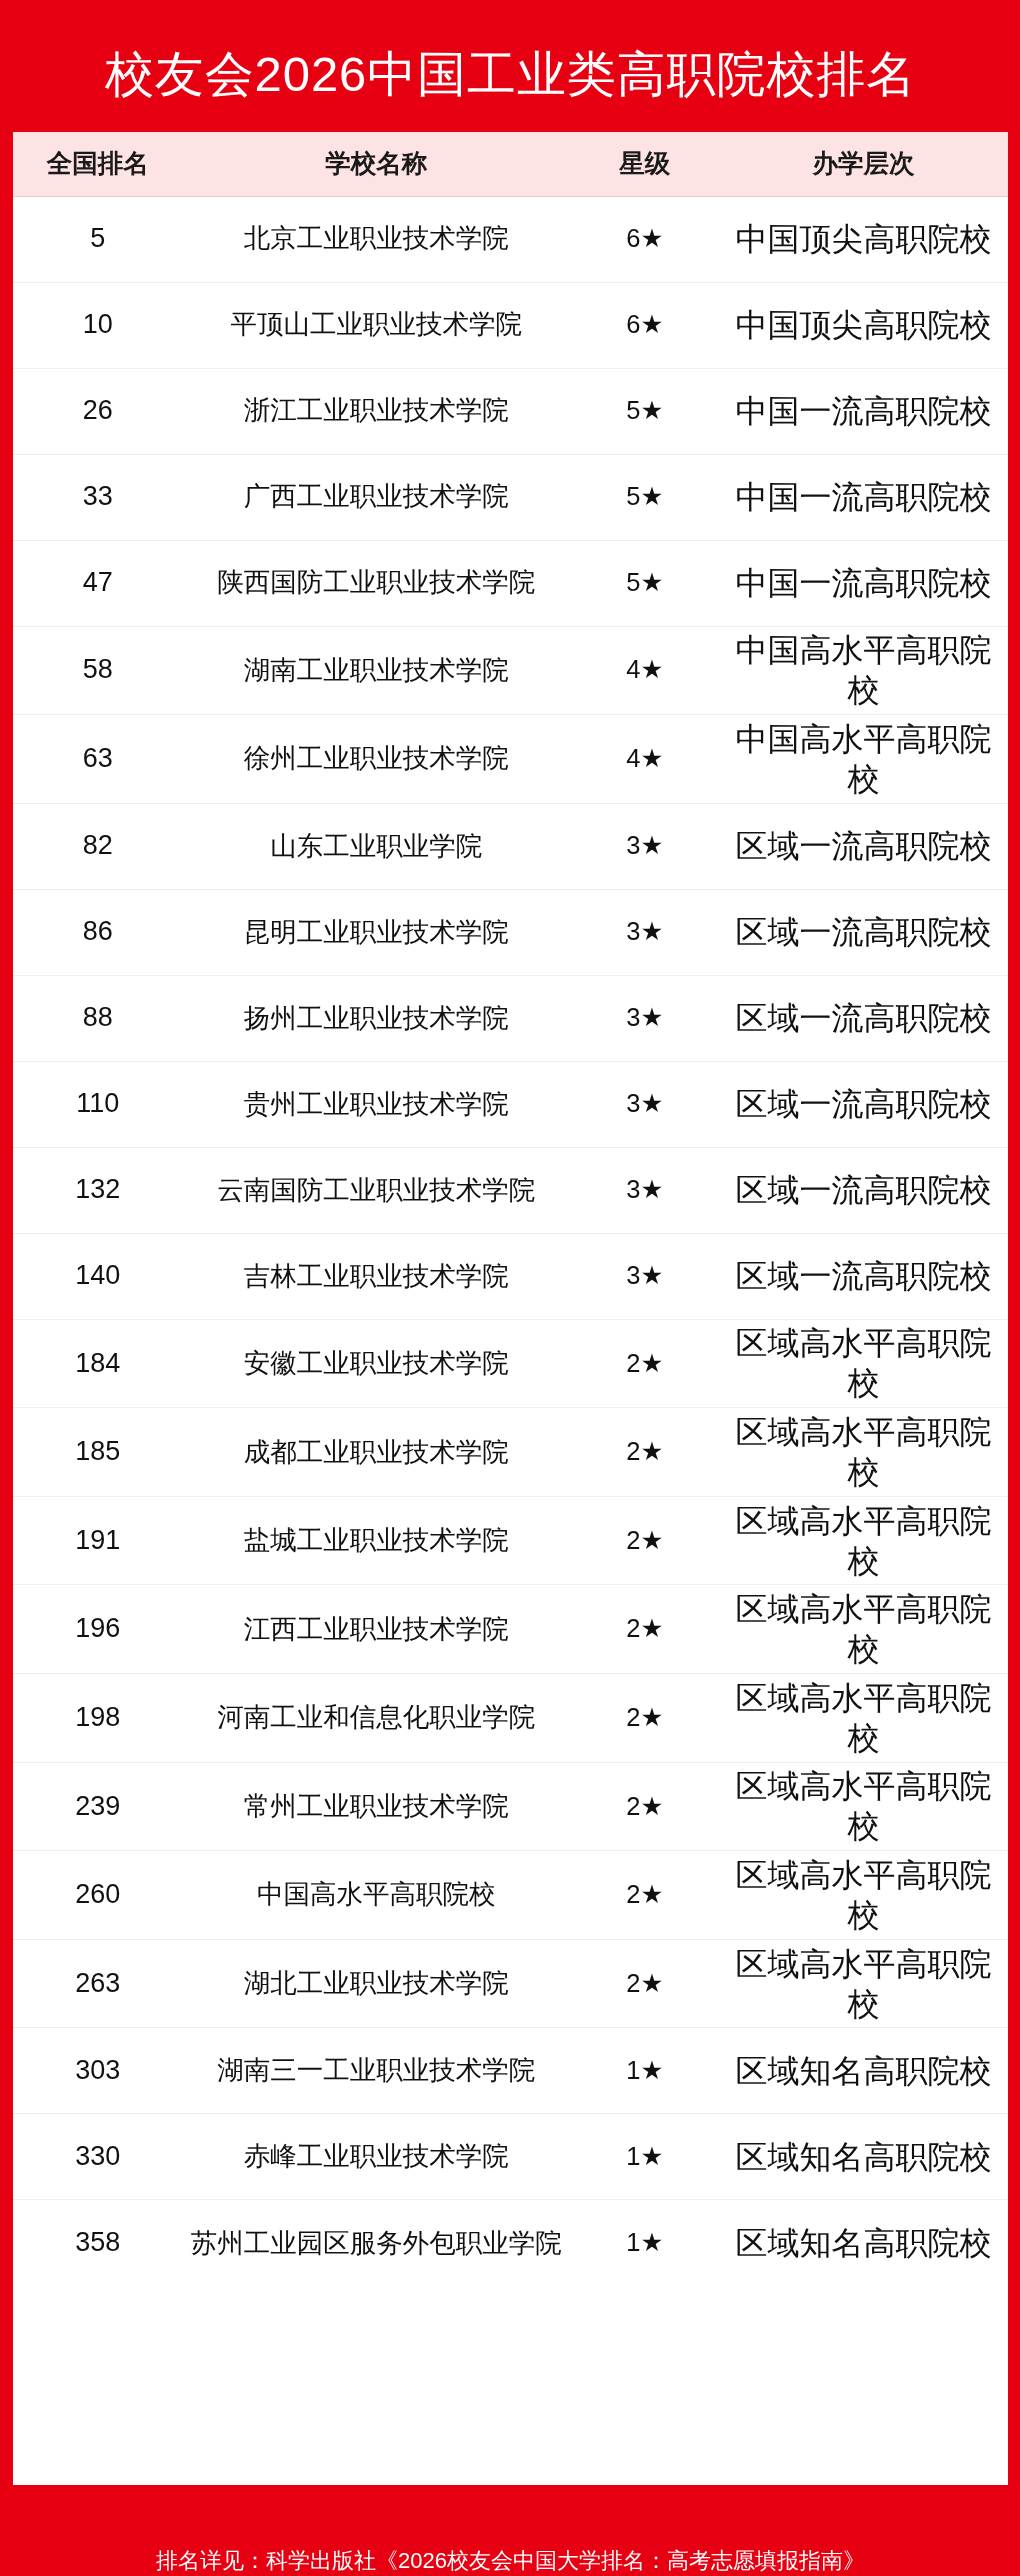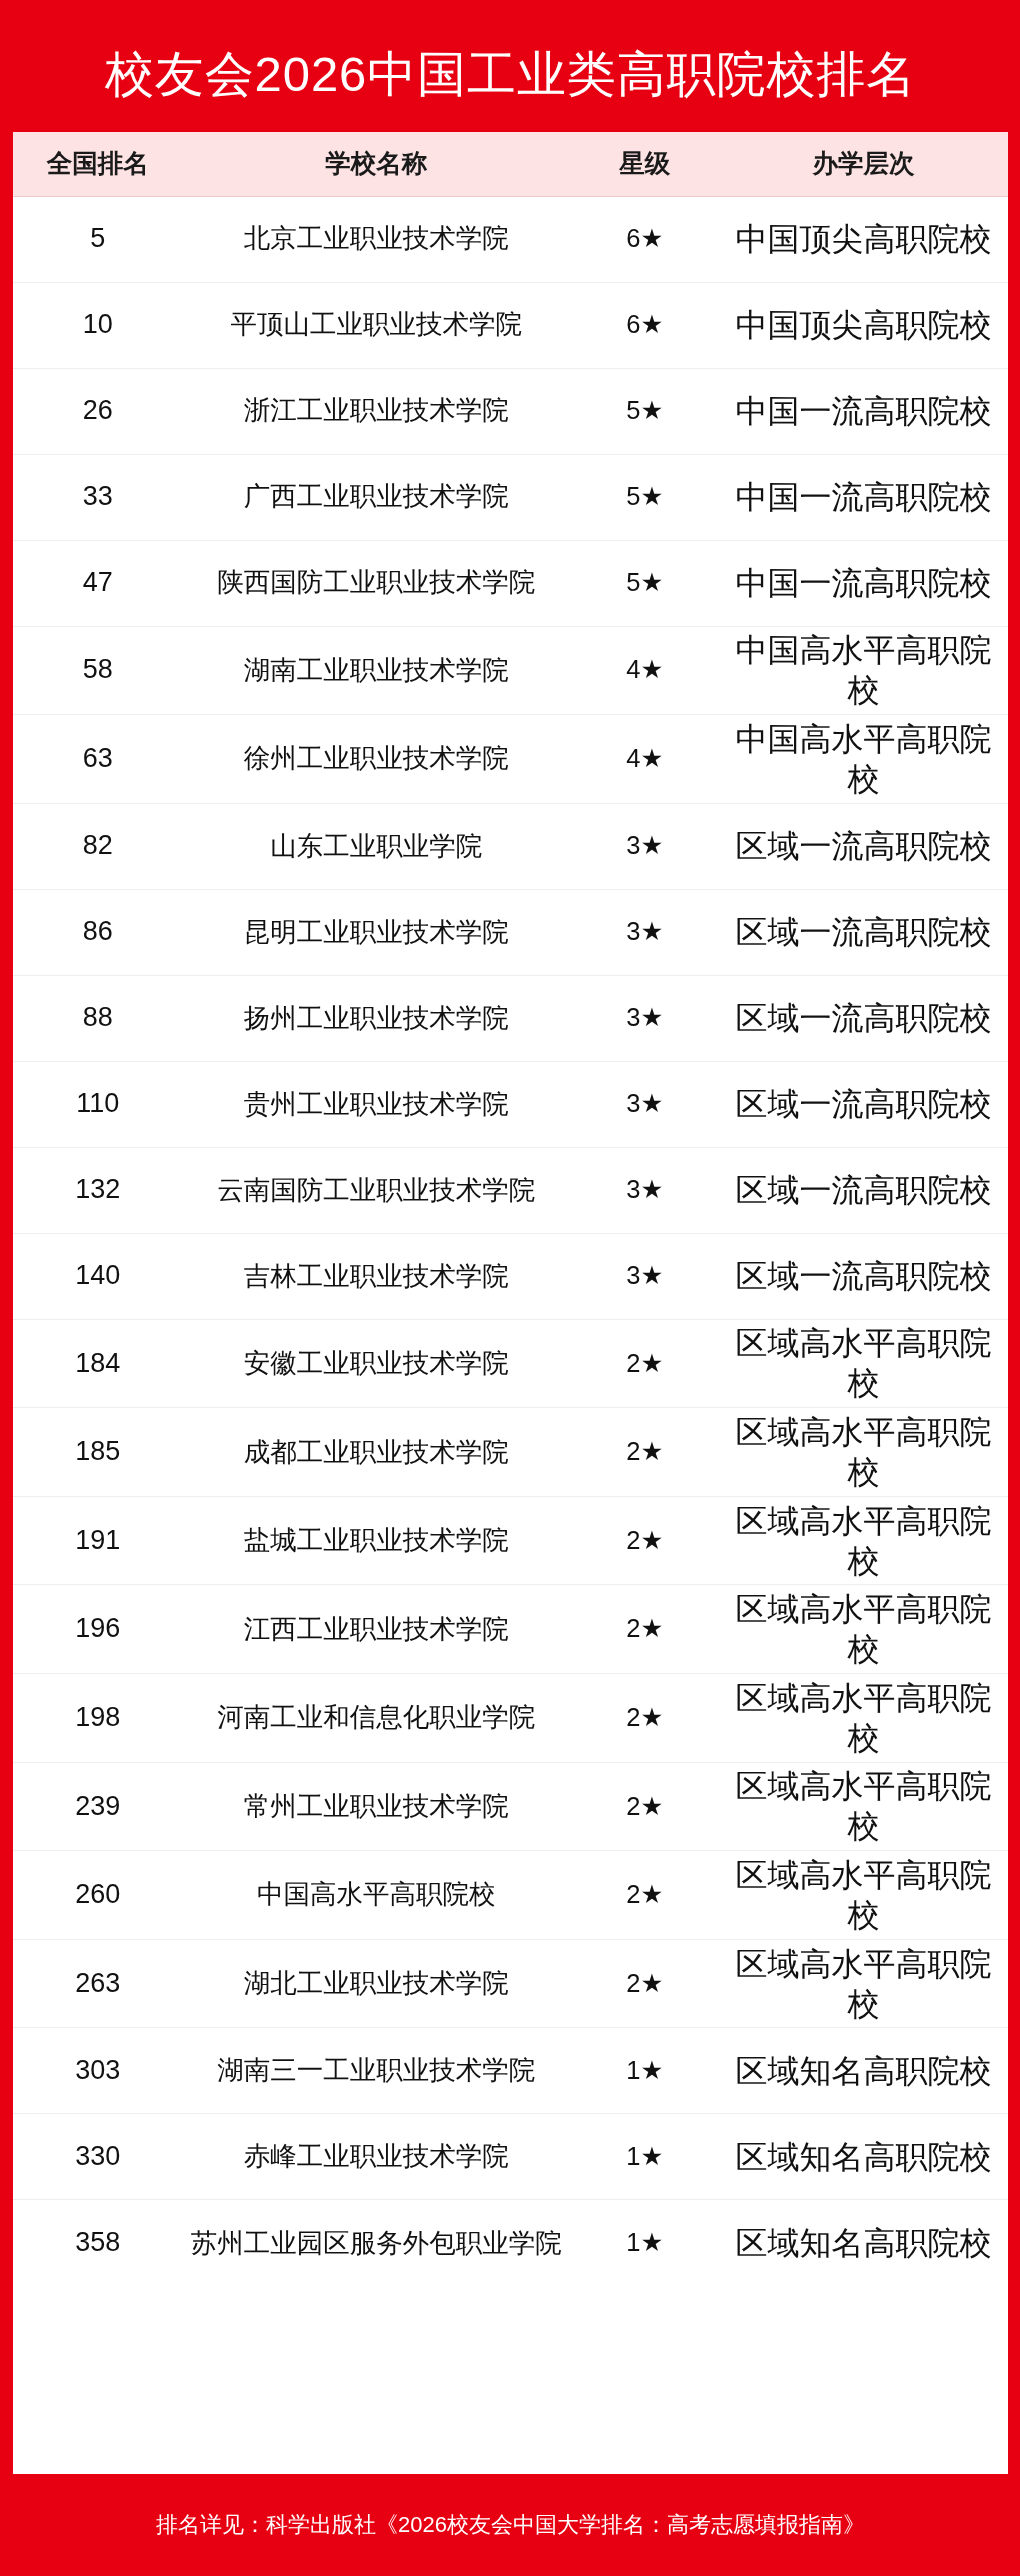--- a/index.html
+++ b/index.html
@@ -69,23 +69,23 @@
   tbody tr:last-child td { border-bottom: none; margin-top: 32px; }
   col.c-rank { width: 17%; }
   col.c-name { width: 39%; }
   col.c-star { width: 15%; }
   col.c-level { width: 29%; }
   td.rank { font-size: 27px; }
   td.name { font-size: 26.5px; font-family: Liberation Serif, serif; }
   td.star { font-size: 25.5px; white-space: nowrap; }
   td.level { font-size: 32px; }
   .footer {
-    height: 102px;
-    display: flex;
-    align-items: center;
+    height: 91px;
+    display: flex;
+    align-items: flex-end;
     justify-content: center;
     background: #e60012;
     padding: 0 19px;
     border-radius: 27px;
   }
   .footer-text {
     color: #ffffff;
     font-size: 22px;
     text-align: center;
     white-space: nowrap;

